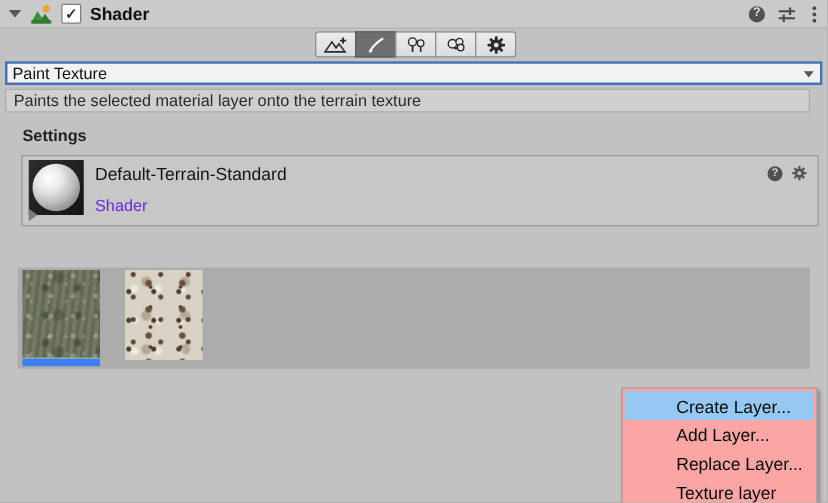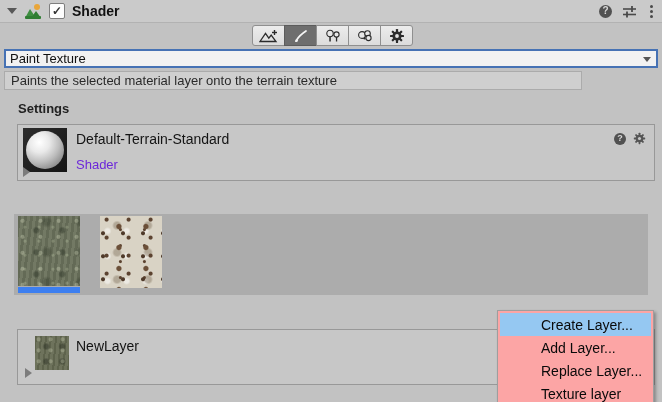--- a/index.html
+++ b/index.html
@@ -40,21 +40,21 @@
 
   
   .mode-drop{position:absolute;left:4px;top:49px;width:654px;height:19px;box-sizing:border-box;
              background:#f2f2f2;border:2px solid #4672b4;display:flex;align-items:center;}
   .mode-drop span{margin-left:4px;color:#111;}
   .drop-arrow{position:absolute;right:5px;top:6px;width:0;height:0;
               border-left:4px solid transparent;border-right:4px solid transparent;border-top:5px solid #555;}
   .drop-arrow.dim{border-top-color:#8d8d8d;}
 
   
-  .helpbox{position:absolute;left:4px;top:71px;width:578px;height:19px;box-sizing:border-box;
+  .helpbox{position:absolute;left:4px;top:71px;width:644px;height:19px;box-sizing:border-box;
            background:#cfcfcf;border:1px solid #ababab;display:flex;align-items:center;color:#2a2a2a;}
   .helpbox span{margin-left:6px;}
 
   .section-label{position:absolute;font-weight:bold;color:#222;}
 
   
   .mat-box{position:absolute;left:17px;top:124px;width:638px;height:57px;box-sizing:border-box;
            background:#c7c7c7;border:1px solid #989898;padding-left:46px;}
   .sphere-wrap{position:absolute;left:5px;top:3px;width:44px;height:44px;
                background:linear-gradient(135deg,#2d2d2d,#141414);}
@@ -222,25 +222,20 @@
     <div class="foldout-right" style="left:5px;top:42px;"></div>
   </div>
 
 
   <div class="palette">
     <div class="layer-thumb thumb-grass" style="left:4px;top:2px;width:62px;height:70px;"></div>
     <div class="sel-bar" style="left:4px;top:73px;width:62px;background:#3d7ff0;"></div>
     <div class="layer-thumb thumb-rock" style="left:86px;top:2px;width:62px;height:72px;"></div>
   </div>
 
-  <div class="newlayer-box">
-    <div class="newlayer-thumb"></div>
-    <div class="newlayer-title">NewLayer</div>
-    <div class="foldout-right" style="left:7px;top:38px;"></div>
-  </div>
 
   <div class="ctx-menu">
     <div class="ctx-item hl">Create Layer...</div>
     <div class="ctx-item">Add Layer...</div>
     <div class="ctx-item">Replace Layer...</div>
     <div class="ctx-item">Texture layer</div>
   </div>
 
 </div>
 

